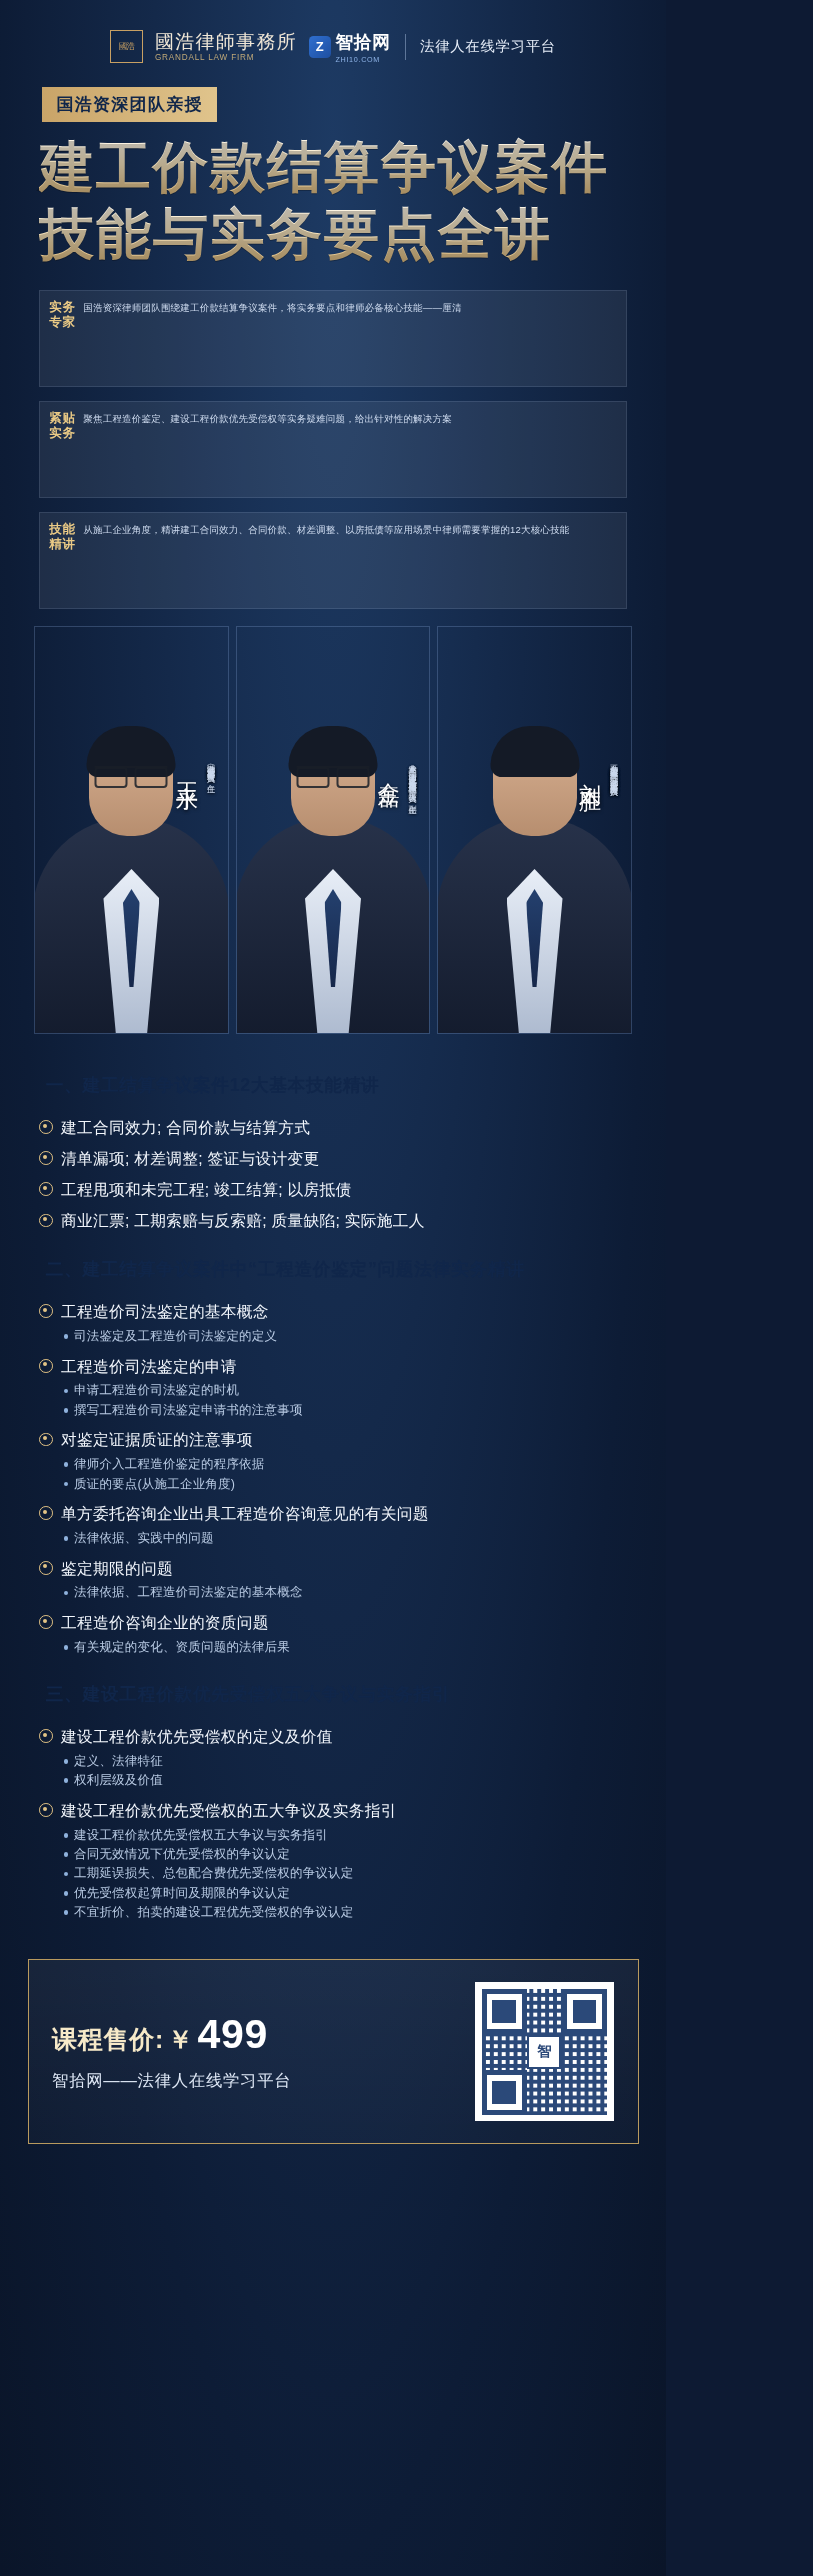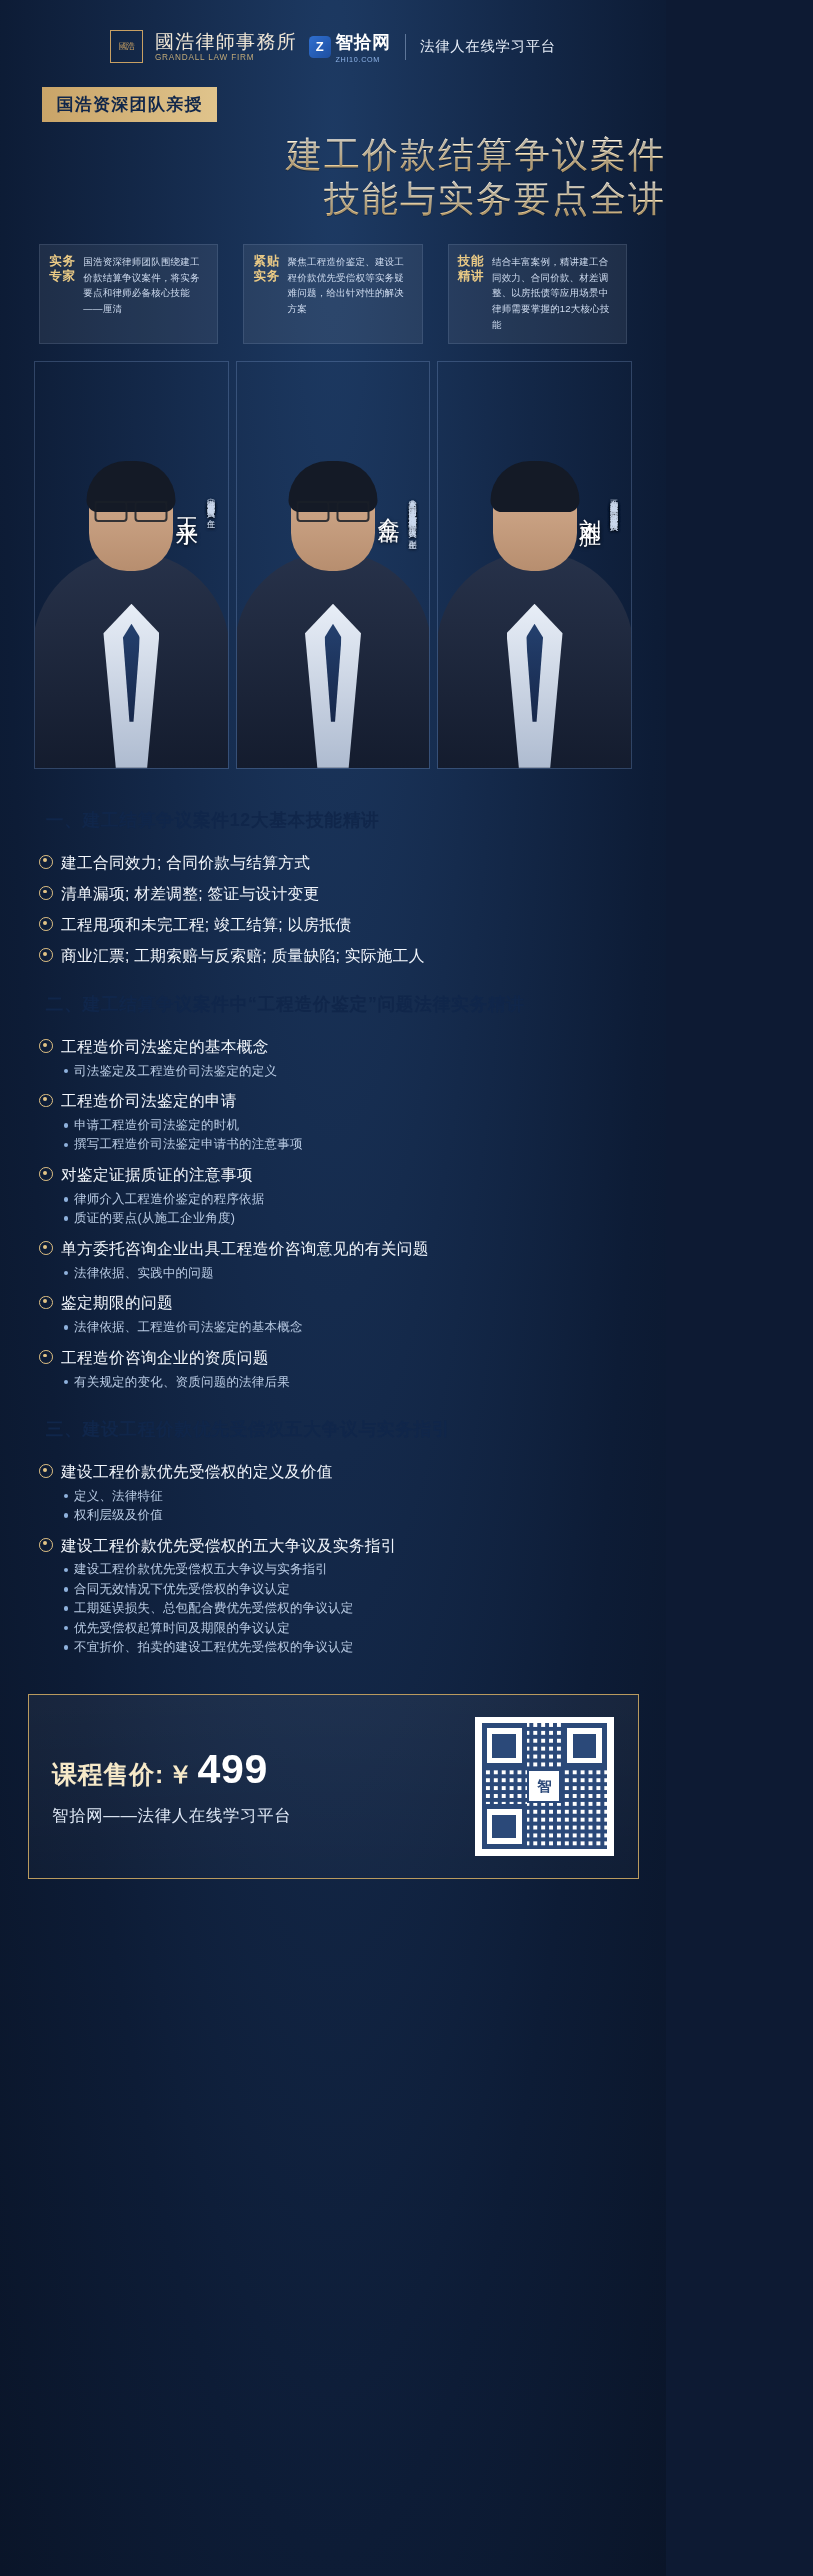--- a/index.html
+++ b/index.html
@@ -72,38 +72,38 @@
     background:linear-gradient(90deg,#c9a468,#e0c48c);
     color:#10264a;
     font-size:17px;font-weight:bold;
     padding:5.9px 14.4px;
     letter-spacing:1.3px;
   }
   .title-main{
     padding:11.8px 0 0 39px;
   }
   .title-line{
-    font-size:36px;
-    font-weight:normal;
+    font-size:55px;
+    font-weight:bold;
     letter-spacing:2px;
     line-height:1.22;
     background:linear-gradient(180deg,#fffaf0 0%,#f7e5bf 45%,#d8b272 100%);
     -webkit-background-clip:text;
     background-clip:text;
     color:transparent;
     text-shadow:0 1.3px 0 rgba(0,0,0,.25);
     font-family:"Liberation Serif","DejaVu Serif",serif;
-    text-align:right;
   }
 
   
   .features{
     display:flex;
-    gap:25px;
+    gap:14px;
     margin:22px 39px 0 39px;
+    flex-direction:column;
   }
   .feat{
     flex:1;
     background:rgba(255,255,255,.07);
     border:0.7px solid rgba(190,215,255,.13);
     padding:9.2px 9.2px 10.5px 9.2px;
     display:flex;
     gap:6.6px;
     box-sizing:border-box;
     min-height:97px;
@@ -358,21 +358,21 @@
     <div class="feat">
       <div class="feat-key">实务专家</div>
       <div class="feat-txt">国浩资深律师团队围绕建工价款结算争议案件，将实务要点和律师必备核心技能——厘清</div>
     </div>
     <div class="feat">
       <div class="feat-key">紧贴实务</div>
       <div class="feat-txt">聚焦工程造价鉴定、建设工程价款优先受偿权等实务疑难问题，给出针对性的解决方案</div>
     </div>
     <div class="feat">
       <div class="feat-key">技能精讲</div>
-      <div class="feat-txt">结合丰富案例，精讲建工合同效力、合同价款、材差调整、以房抵债等应用场景中律师需要掌握的12大核心技能</div>
+      <div class="feat-txt">从施工企业角度，精讲建工合同效力、合同价款、材差调整、以房抵债等应用场景中律师需要掌握的12大核心技能</div>
     </div>
   </div>
 
   <div class="speakers">
     <div class="sp">
       <div class="sp-photo">
         <div class="body"></div>
           <div class="shirt"></div>
           <div class="tie"></div>
         <div class="head"></div>

